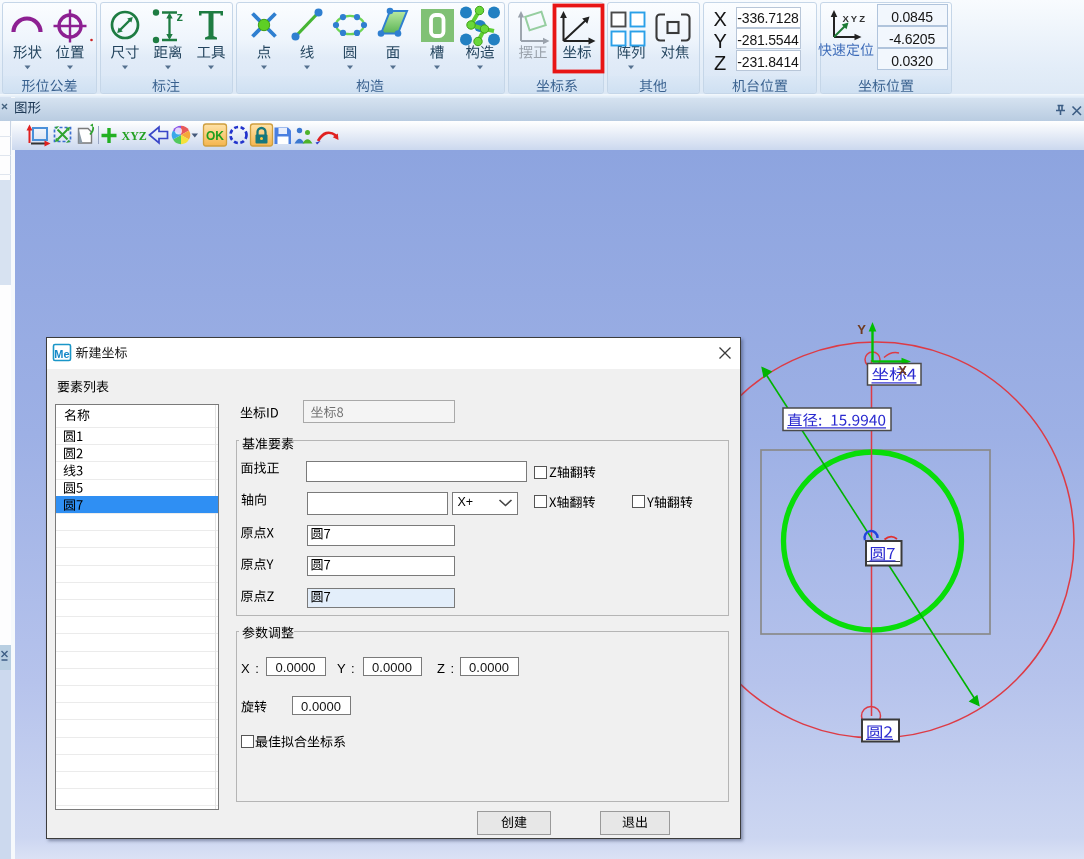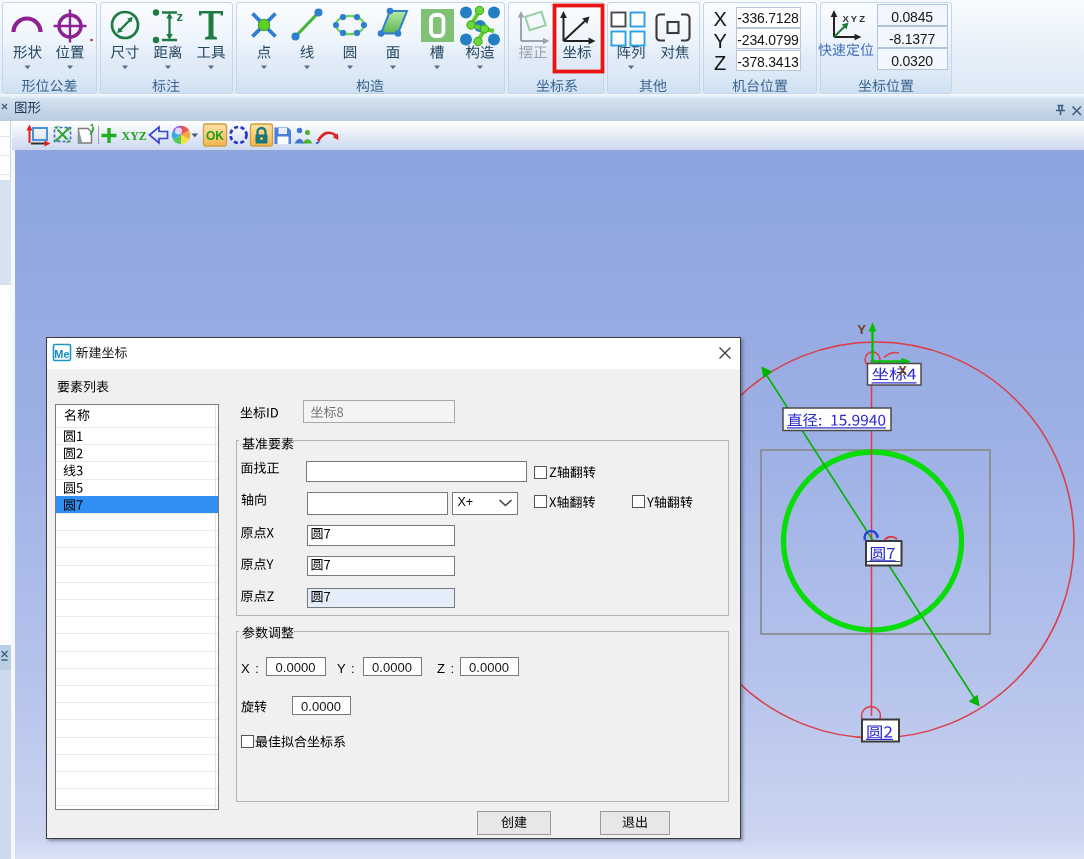--- a/index.html
+++ b/index.html
@@ -41,30 +41,30 @@
     <div class="cap"></div>
   </div>
 <div class="grp" style="left:820px;width:132px">
     <div class="cap"></div>
   </div>
 <div class="rdiv"></div>
 <div style="position:absolute;left:735.5px;top:6.5px;width:65px;height:21px;background:#fff;border:1px solid #b8c6d8"></div>
 <div style="position:absolute;left:735.5px;top:28.3px;width:65px;height:21px;background:#fff;border:1px solid #b8c6d8"></div>
 <div style="position:absolute;left:735.5px;top:50.1px;width:65px;height:21px;background:#fff;border:1px solid #b8c6d8"></div>
 <div class="num" style="left:735px;top:10.0px;width:66px">-336.7128</div>
-<div class="num" style="left:735px;top:31.8px;width:66px">-234.0799</div>
-<div class="num" style="left:735px;top:53.6px;width:66px">-378.3413</div>
+<div class="num" style="left:735px;top:31.8px;width:66px">-281.5544</div>
+<div class="num" style="left:735px;top:53.6px;width:66px">-231.8414</div>
 <div class="num" style="left:708px;top:7.5px;width:24px;font-size:20px;font-weight:normal;font-family:'Liberation Sans',sans-serif">X</div>
 <div class="num" style="left:708px;top:29.7px;width:24px;font-size:20px;font-weight:normal;font-family:'Liberation Sans',sans-serif">Y</div>
 <div class="num" style="left:708px;top:51.9px;width:24px;font-size:20px;font-weight:normal;font-family:'Liberation Sans',sans-serif">Z</div>
 <div style="position:absolute;left:876.5px;top:4px;width:71.5px;height:22px;background:#f2f7fd;border:1px solid #b0c4dc"></div>
 <div style="position:absolute;left:876.5px;top:26px;width:71.5px;height:22px;background:#f2f7fd;border:1px solid #b0c4dc"></div>
 <div style="position:absolute;left:876.5px;top:48px;width:71.5px;height:22px;background:#f2f7fd;border:1px solid #b0c4dc"></div>
 <div class="num" style="left:876px;top:8.5px;width:72px">0.0845</div>
-<div class="num" style="left:876px;top:30.5px;width:72px">-8.1377</div>
+<div class="num" style="left:876px;top:30.5px;width:72px">-4.6205</div>
 <div class="num" style="left:876px;top:52.5px;width:72px">0.0320</div>
 <div class="strip"></div>
 <div style="position:absolute;left:0px;top:98px;width:12px;height:23px;background:#c3d4e6"></div>
 <div style="position:absolute;left:0px;top:117px;width:11px;height:63px;background:#fdfdfe;border-right:1px solid #c9d4e4"></div>
 <div style="position:absolute;left:0px;top:136px;width:11px;height:1px;background:#dfe5ee"></div>
 <div style="position:absolute;left:0px;top:155px;width:11px;height:1px;background:#dfe5ee"></div>
 <div style="position:absolute;left:0px;top:174px;width:11px;height:1px;background:#dfe5ee"></div>
 <div style="position:absolute;left:0px;top:285px;width:11px;height:360px;background:#fdfdfe"></div>
 <div style="position:absolute;left:0px;top:645px;width:11px;height:25px;background:#b9cfe2"></div>
 <div style="position:absolute;left:0px;top:670px;width:11px;height:189px;background:#ccd9ee"></div>

